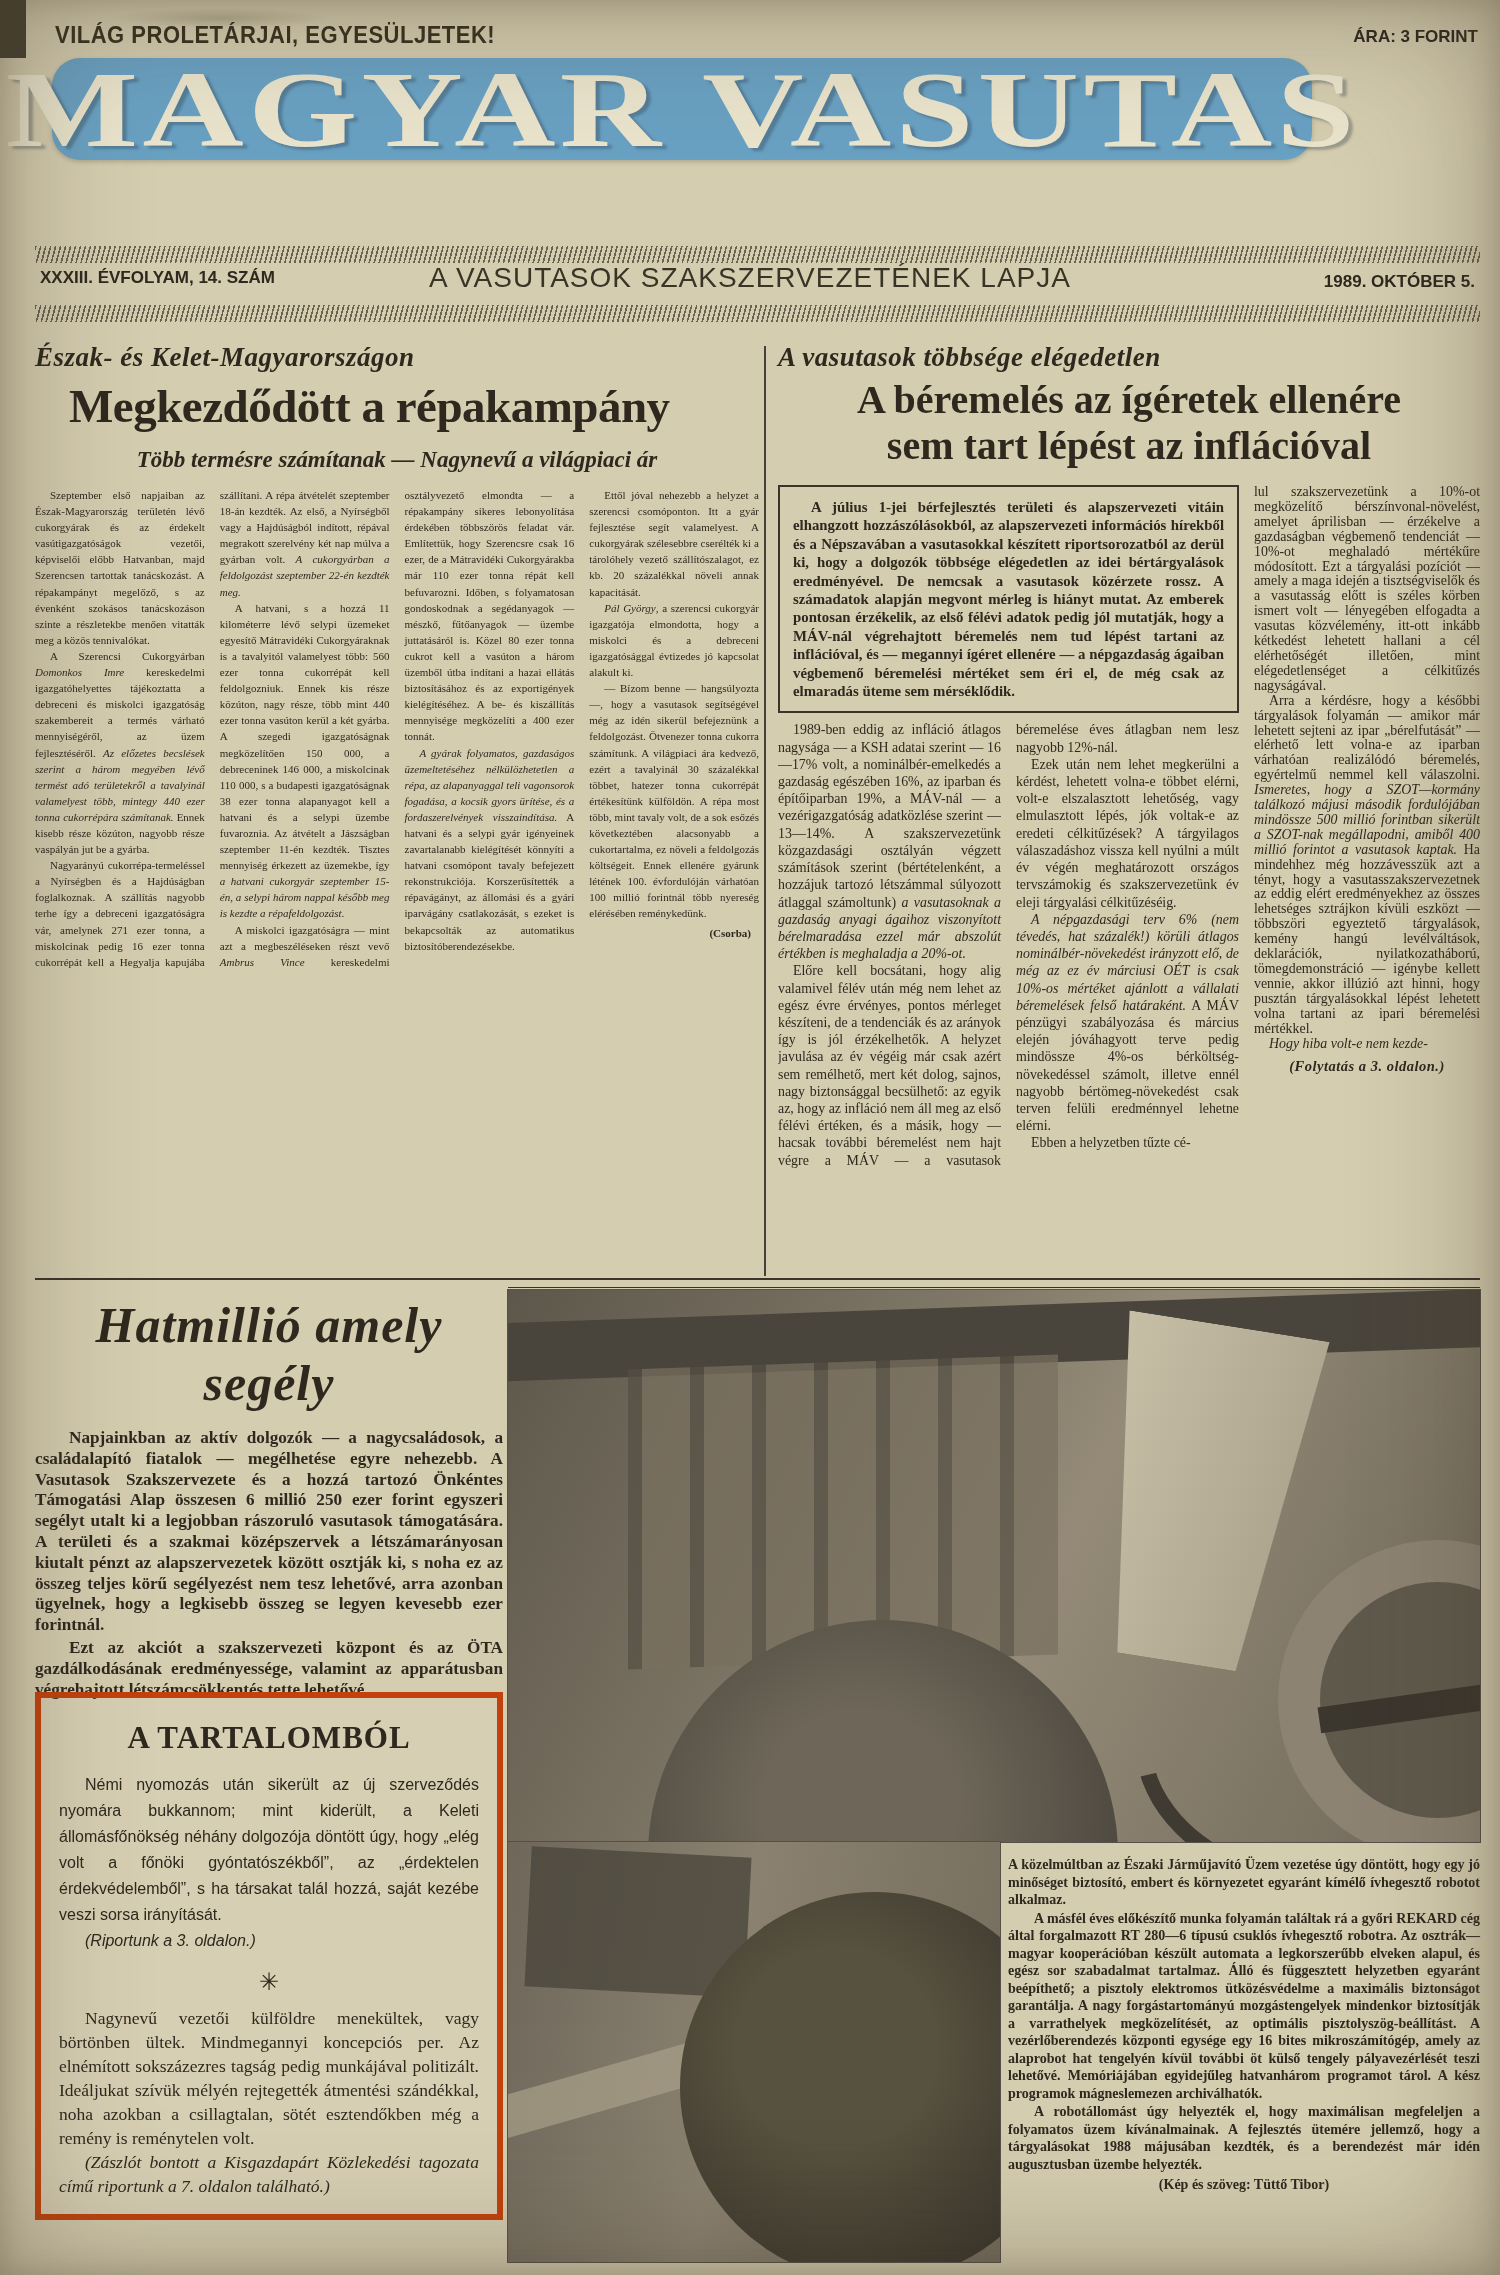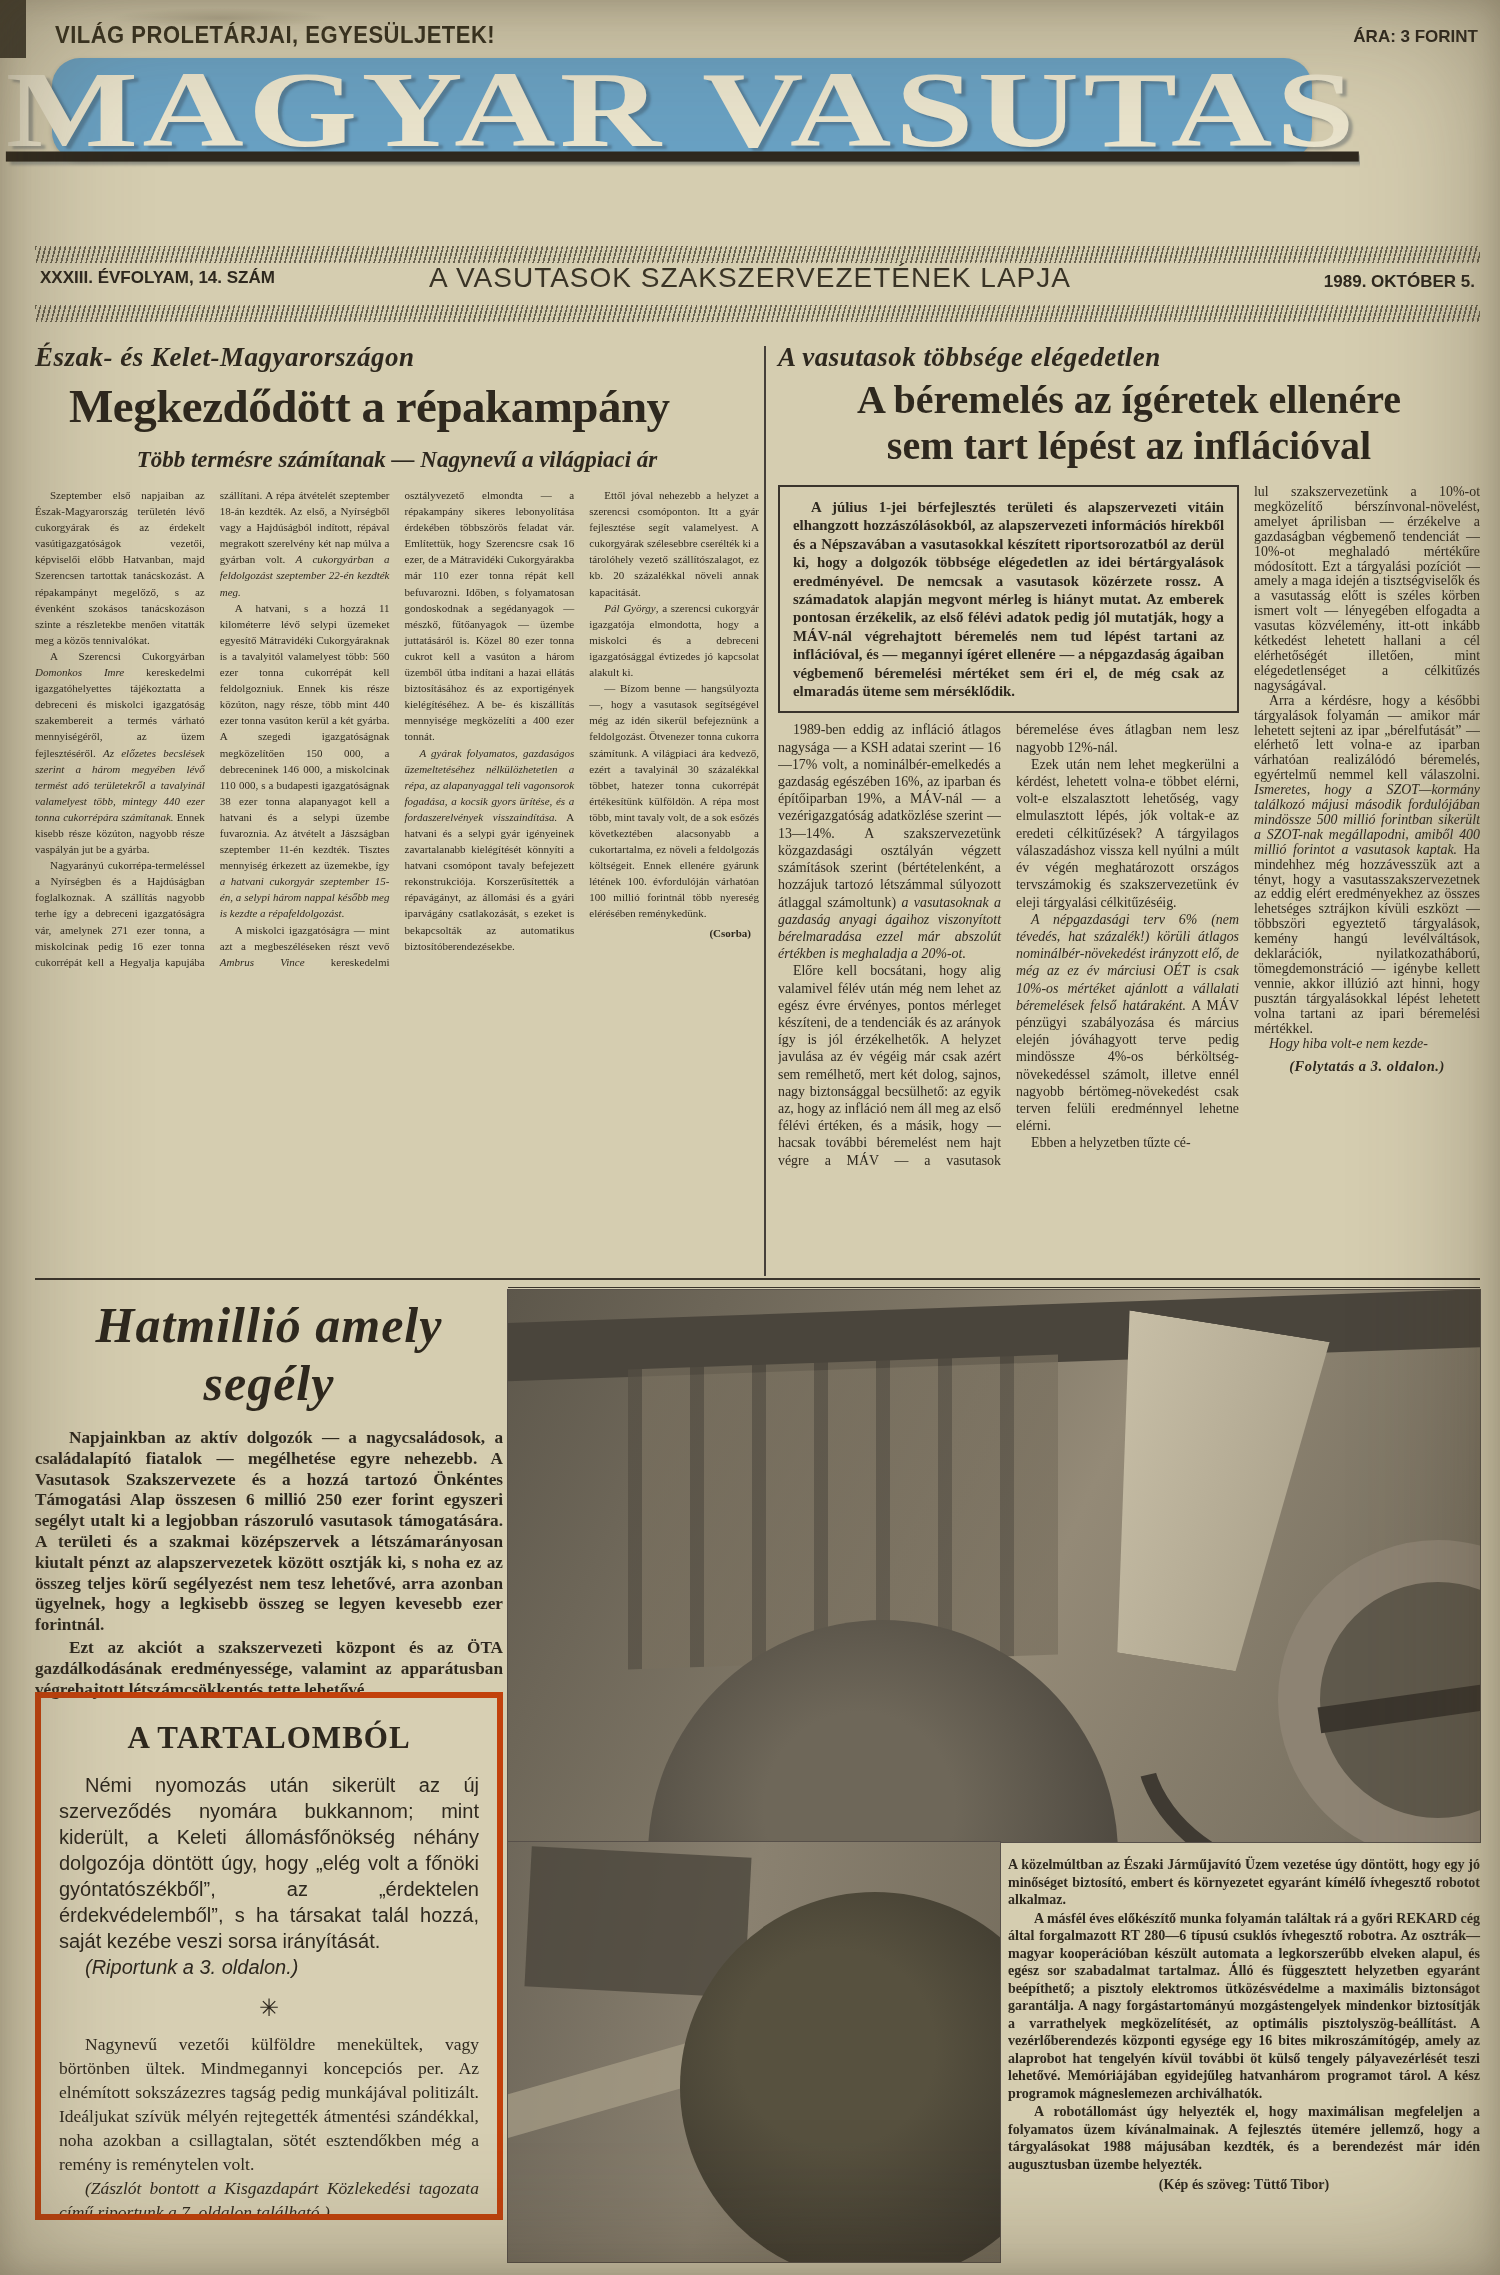--- a/index.html
+++ b/index.html
@@ -15,21 +15,21 @@
 
   
   .slogan{position:absolute;left:55px;top:22px;font-family:"Liberation Sans",sans-serif;
        font-weight:700;font-size:22px;letter-spacing:.5px;color:#37311f;transform:scaleY(1.05);transform-origin:left top;}
   .price{position:absolute;right:22px;top:27px;font-family:"Liberation Sans",sans-serif;
        font-weight:700;font-size:17px;color:#2e281e;}
 
   
   .masthead{position:absolute;left:52px;top:58px;width:1260px;height:102px;border-radius:28px;
        background:#69a1c3;display:flex;align-items:center;justify-content:center;
-       box-shadow:0 2px 4px rgba(60,55,40,.25);text-decoration:underline;}
+       box-shadow:0 2px 4px rgba(60,55,40,.25);}
   .masthead-title{font-family:"Liberation Serif",serif;font-weight:700;font-size:96px;
        color:#eae4cd;white-space:nowrap;letter-spacing:3px;
        transform:scale(1.46,1.12);text-shadow:3px 3px 2px rgba(45,60,75,.35);}
 
   
   .stripe{position:absolute;left:35px;width:1445px;height:17px;opacity:.85;
        background:repeating-linear-gradient(105deg,#56503f 0px,#56503f 1.6px,transparent 1.6px,transparent 4.8px);}
   .stripe.s1{top:246px}.stripe.s2{top:305px}
   .volume{position:absolute;left:40px;top:268px;font-family:"Liberation Sans",sans-serif;font-weight:700;font-size:17px;}
   .organ{position:absolute;left:0;right:0;top:262px;text-align:center;font-family:"Liberation Sans",sans-serif;
@@ -73,21 +73,21 @@
   
   .aid{position:absolute;left:35px;top:1296px;width:468px;}
   .aid-headline{font-style:italic;font-weight:700;font-size:50px;text-align:center;letter-spacing:1px;}
   .aid-body{margin-top:16px;font-weight:700;font-size:17.2px;line-height:20.8px;text-align:justify;}
   .aid-body p{text-indent:34px;margin-bottom:2px;}
 
   
   .cbox{position:absolute;left:35px;top:1692px;width:468px;height:528px;border:6px solid #c2410c;
        padding:12px 18px;box-sizing:border-box;overflow:hidden;background:rgba(255,250,230,.06);}
   .cb-title{text-align:center;font-weight:700;font-size:31px;letter-spacing:1px;margin:10px 0 16px;}
-  .cb-item1{font-family:"Liberation Sans",sans-serif;font-size:20px;line-height:26px;text-align:justify;}
+  .cb-item1{font-family:"Liberation Sans",sans-serif;font-size:16px;line-height:26px;text-align:justify;}
   .cb-item1 p{text-indent:26px;}
   .cb-item1 p.note{font-style:italic;}
   .cb-star{text-align:center;font-size:24px;margin:14px 0 10px;}
   .cb-item2{font-size:17.5px;line-height:24px;text-align:justify;}
   .cb-item2 p{text-indent:26px;}
   .cb-item2 p.note{font-style:italic;}
 
   
   .photo{position:absolute;overflow:hidden;outline:1px solid #57504a;}
   .photo-top{left:508px;top:1290px;width:972px;height:552px;

